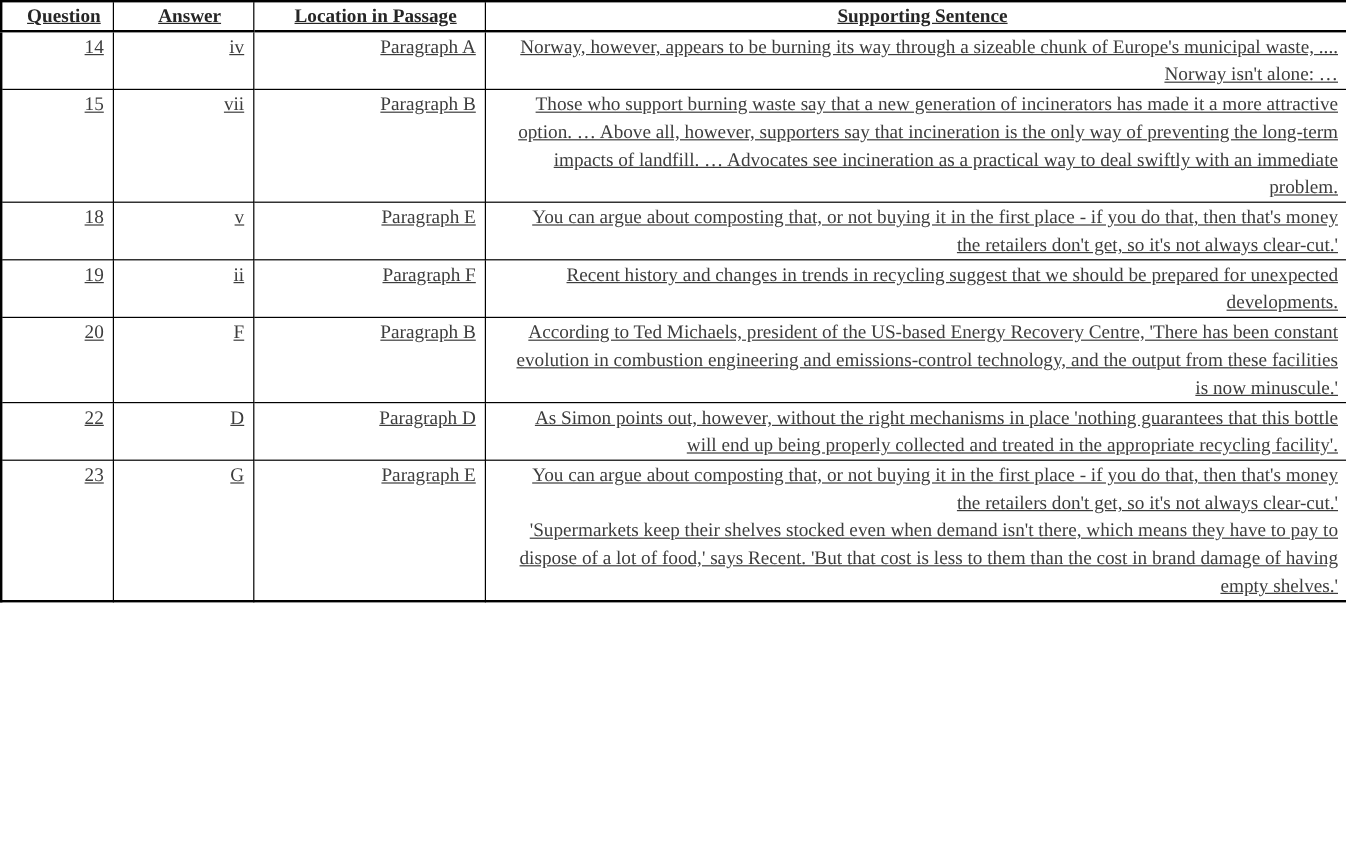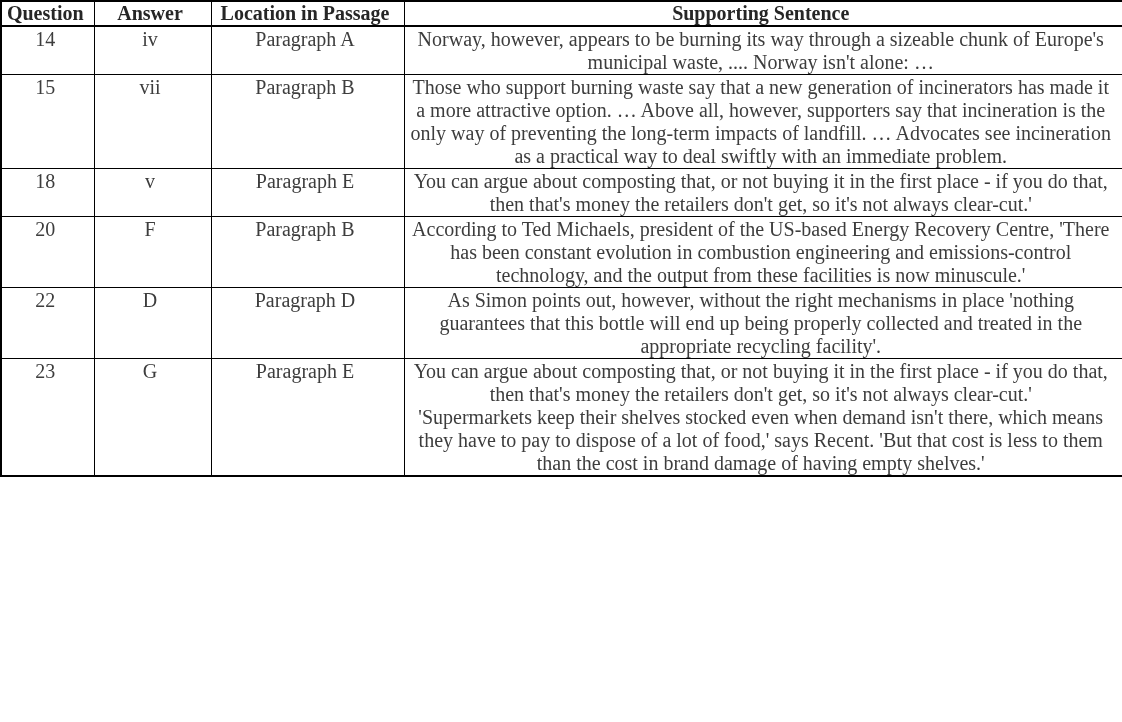--- a/index.html
+++ b/index.html
@@ -24,35 +24,36 @@
   table.answer-key{
     width:1122px;
     border-collapse:collapse;
     table-layout:fixed;
     border:2px solid var(--border-color);
   }
   table.answer-key th,
   table.answer-key td{
     border:1px solid var(--border-color);
     vertical-align:top;
-    font-size:20px;
+    font-size:16px;
     line-height:23px;
-    padding:1px 7px 0 2px;
+    padding:1px 7px 0 18px;
     overflow:hidden;
+    text-decoration:underline;
   }
   table.answer-key th{
     font-weight:bold;
     text-align:center;
     color:var(--header-color);
     border-bottom:2px solid var(--border-color);
     padding-top:0;
   }
   table.answer-key td{
     color:var(--text-color);
-    text-align:center;
+    text-align:right;
   }
   .sentence-para{margin:0;}
   .squiggle{
     text-decoration-line:underline;
     text-decoration-style:wavy;
     text-decoration-color:var(--squiggle-color);
     text-decoration-thickness:1px;
     text-underline-offset:3px;
   }
 </style>
@@ -94,20 +95,28 @@
         </tr>
         <tr>
           <td>18</td>
           <td>v</td>
           <td>Paragraph E</td>
           <td>
             <div class="sentence-para">You can argue about composting that, or not buying it in the first place - if you do that, then that's money the retailers don't get, so it's not always clear-cut.'</div>
           </td>
         </tr>
         <tr>
+          <td>19</td>
+          <td>ii</td>
+          <td>Paragraph F</td>
+          <td>
+            <div class="sentence-para">Recent history and changes in trends in recycling suggest that we should be prepared for unexpected developments.</div>
+          </td>
+        </tr>
+        <tr>
           <td>20</td>
           <td>F</td>
           <td>Paragraph B</td>
           <td>
             <div class="sentence-para">According to Ted Michaels, president of the US-based Energy Recovery Centre, 'There has been constant evolution in combustion engineering and emissions-control technology, and the output from these facilities is now minuscule.'</div>
           </td>
         </tr>
         <tr>
           <td>22</td>
           <td>D</td>

